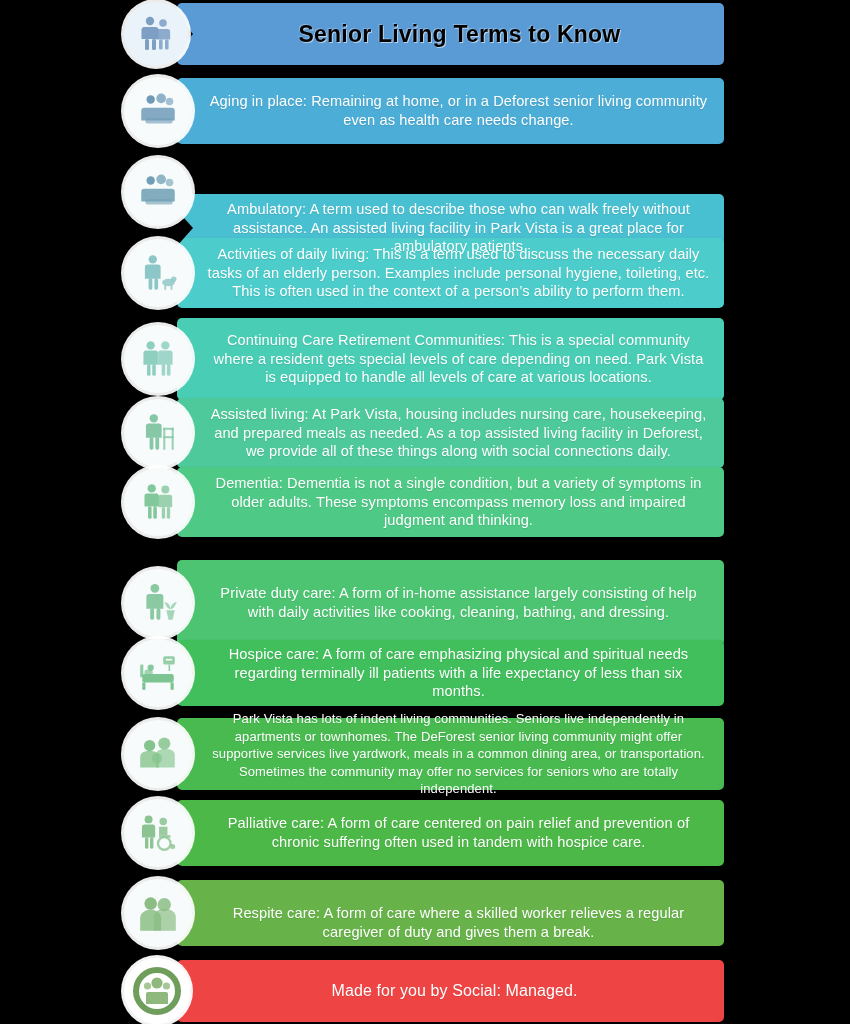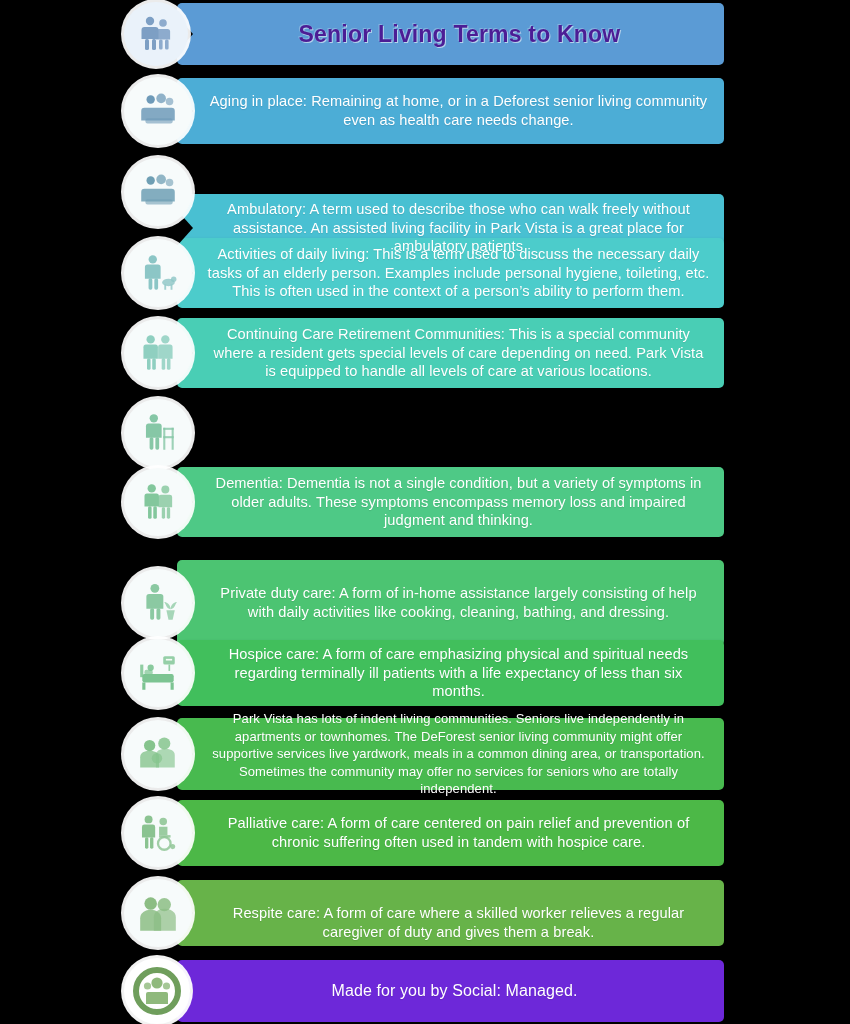--- a/index.html
+++ b/index.html
@@ -87,33 +87,33 @@
 
   
   #header-row { top: 3px; height: 62px; }
   #header-row .bar {
     background: #5b9bd5;
     justify-content: center;
   }
   #header-title {
     position: relative;
     z-index: 2;
-    color: #4c1d95;
+    color: #000000;
     font-size: 23px;
     font-weight: bold;
     letter-spacing: 0.2px;
     text-shadow: 1px 1px 0 rgba(255,255,255,0.55),
                 -1px -1px 0 rgba(255,255,255,0.25);
     padding-left: 18px;
   }
   #header-row .badge { width: 64px; height: 64px; background: #eaf2fa; }
 
   
   #footer-row { top: 960px; height: 62px; }
-  #footer-row .bar { background: #6d28d9; }
+  #footer-row .bar { background: #ef4444; }
   #footer-row .bar-text { font-size: 16px; padding-left: 22px; }
   #footer-row .badge {
     background: #ffffff;
     width: 66px; height: 66px;
     box-shadow: 0 0 0 3px rgba(255,255,255,0.95);
   }
 </style>
 </head>
 <body>
 
@@ -182,39 +182,43 @@
       <path d="M11 13 h10 a2.5 2.5 0 0 1 2.5 2.5 v11 h-15 v-11 a2.5 2.5 0 0 1 2.5 -2.5z" fill="#8cc6c6"></path>
       <rect x="12" y="26" width="3.6" height="11" rx="1.6" fill="#8cc6c6"></rect>
       <rect x="17.5" y="26" width="3.6" height="11" rx="1.6" fill="#8cc6c6"></rect>
       <ellipse cx="31" cy="30" rx="6" ry="3.6" fill="#8cc6c6" opacity="0.8"></ellipse>
       <circle cx="36" cy="27" r="2.6" fill="#8cc6c6" opacity="0.8"></circle>
       <rect x="27" y="32" width="1.8" height="5" fill="#8cc6c6" opacity="0.8"></rect>
       <rect x="33" y="32" width="1.8" height="5" fill="#8cc6c6" opacity="0.8"></rect>
           </svg>
         </div>
       </div>
-      <div class="row" style="top: 318px; height: 70px;">
+      <div class="row" style="top: 318px; height: 82px;">
         <div class="bar" style="background: rgb(73, 206, 181);">
           <div class="notch"></div>
           <div class="bar-text">Continuing Care Retirement Communities: This is a special community where a resident gets special levels of care depending on need. Park Vista is equipped to handle all levels of care at various locations.</div>
         </div>
         <div class="badge">
           <svg width="44" height="44" viewBox="0 0 42 42" aria-hidden="true">
       <circle cx="14" cy="8" r="4" fill="#8fcfc0"></circle>
       <path d="M9.5 13 h9 a2.4 2.4 0 0 1 2.4 2.4 v11 h-13.8 v-11 a2.4 2.4 0 0 1 2.4 -2.4z" fill="#8fcfc0"></path>
       <rect x="10.5" y="26" width="3.4" height="11" rx="1.5" fill="#8fcfc0"></rect>
       <rect x="15.5" y="26" width="3.4" height="11" rx="1.5" fill="#8fcfc0"></rect>
       <circle cx="28" cy="8" r="4" fill="#8fcfc0" opacity="0.85"></circle>
       <path d="M23.5 13 h9 a2.4 2.4 0 0 1 2.4 2.4 v11 h-13.8 v-11 a2.4 2.4 0 0 1 2.4 -2.4z" fill="#8fcfc0" opacity="0.85"></path>
       <rect x="24.5" y="26" width="3.4" height="11" rx="1.5" fill="#8fcfc0" opacity="0.85"></rect>
       <rect x="29.5" y="26" width="3.4" height="11" rx="1.5" fill="#8fcfc0" opacity="0.85"></rect>
           </svg>
         </div>
       </div>
       <div class="row" style="top: 398px; height: 70px;">
+        <div class="bar" style="background: rgb(78, 201, 155);">
+          <div class="notch"></div>
+          <div class="bar-text">Assisted living: At Park Vista, housing includes nursing care, housekeeping, and prepared meals as needed. As a top assisted living facility in Deforest, we provide all of these things along with social connections daily.</div>
+        </div>
         <div class="badge">
           <svg width="44" height="44" viewBox="0 0 42 42" aria-hidden="true">
       <circle cx="17" cy="7" r="4" fill="#86c7a6"></circle>
       <path d="M12 12 h10 a2.5 2.5 0 0 1 2.5 2.5 v11 h-15 v-11 a2.5 2.5 0 0 1 2.5 -2.5z" fill="#86c7a6"></path>
       <rect x="13" y="25" width="3.6" height="12" rx="1.6" fill="#86c7a6"></rect>
       <rect x="18.5" y="25" width="3.6" height="12" rx="1.6" fill="#86c7a6"></rect>
       <rect x="26" y="16" width="2" height="21" fill="#86c7a6" opacity="0.8"></rect>
       <rect x="34" y="16" width="2" height="21" fill="#86c7a6" opacity="0.8"></rect>
       <rect x="26" y="16" width="10" height="2" fill="#86c7a6" opacity="0.8"></rect>
       <rect x="26" y="24" width="10" height="2" fill="#86c7a6" opacity="0.8"></rect>

